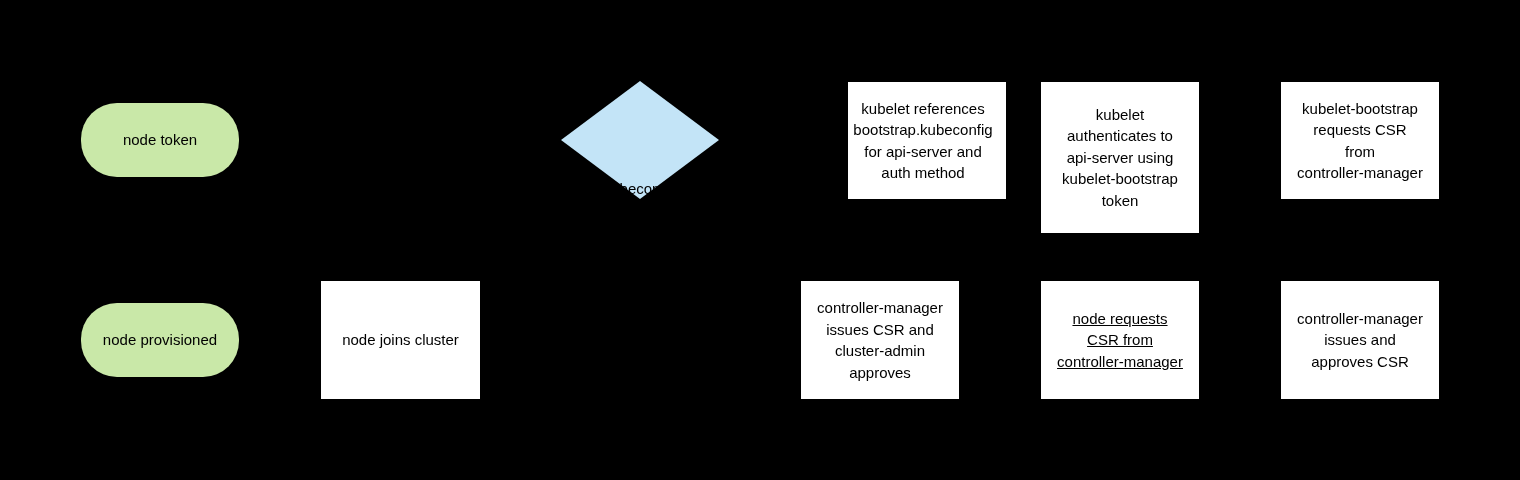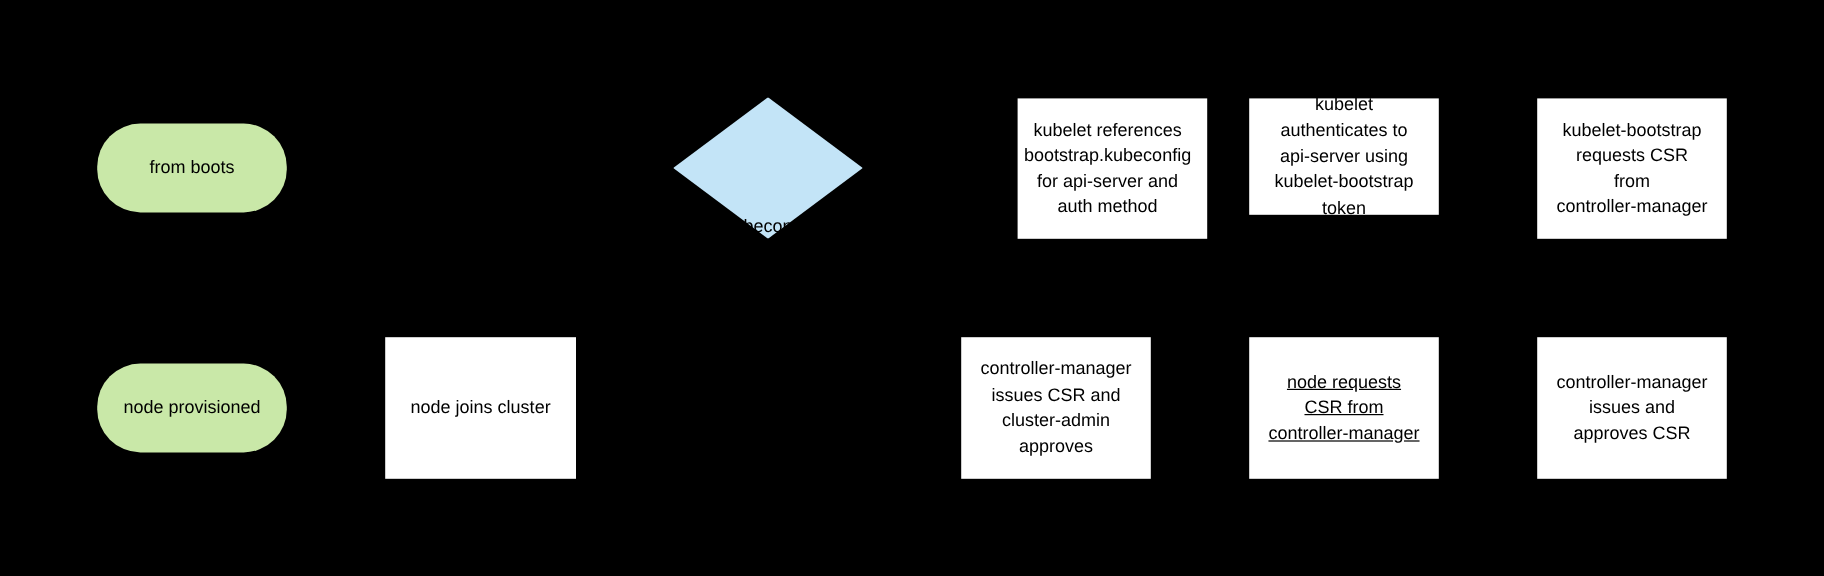--- a/index.html
+++ b/index.html
@@ -65,37 +65,37 @@
     width: 175px;
     margin-left: -8px;
   }
 </style>
 </head>
 <body>
 
 <div id="canvas">
 
   <div class="node shape-pill" style="left:81px; top:103px; width:158px; height:74px;">
-    <span class="lbl">from boots</span>
+    <span class="lbl">node token</span>
   </div>
 
 
   <div class="node shape-diamond" style="left:561px; top:81px; width:158px; height:118px;">
     <span class="diamond-bg"></span>
     <span class="lbl">kubeconfig</span>
   </div>
 
   <div class="node shape-rect overflow" style="left:801px; top:82px; width:158px; height:117px;margin-left:47px;">
     <span class="lbl">kubelet references
 bootstrap.kubeconfig
 for api-server and
 auth method</span>
   </div>
 
-  <div class="node shape-rect" style="left:1041px; top:82px; width:158px; height:97px;">
+  <div class="node shape-rect" style="left:1041px; top:82px; width:158px; height:151px;">
     <span class="lbl">kubelet
 authenticates to
 api-server using
 kubelet-bootstrap
 token</span>
   </div>
 
   <div class="node shape-rect" style="left:1281px; top:82px; width:158px; height:117px;">
     <span class="lbl">kubelet-bootstrap
 requests CSR

